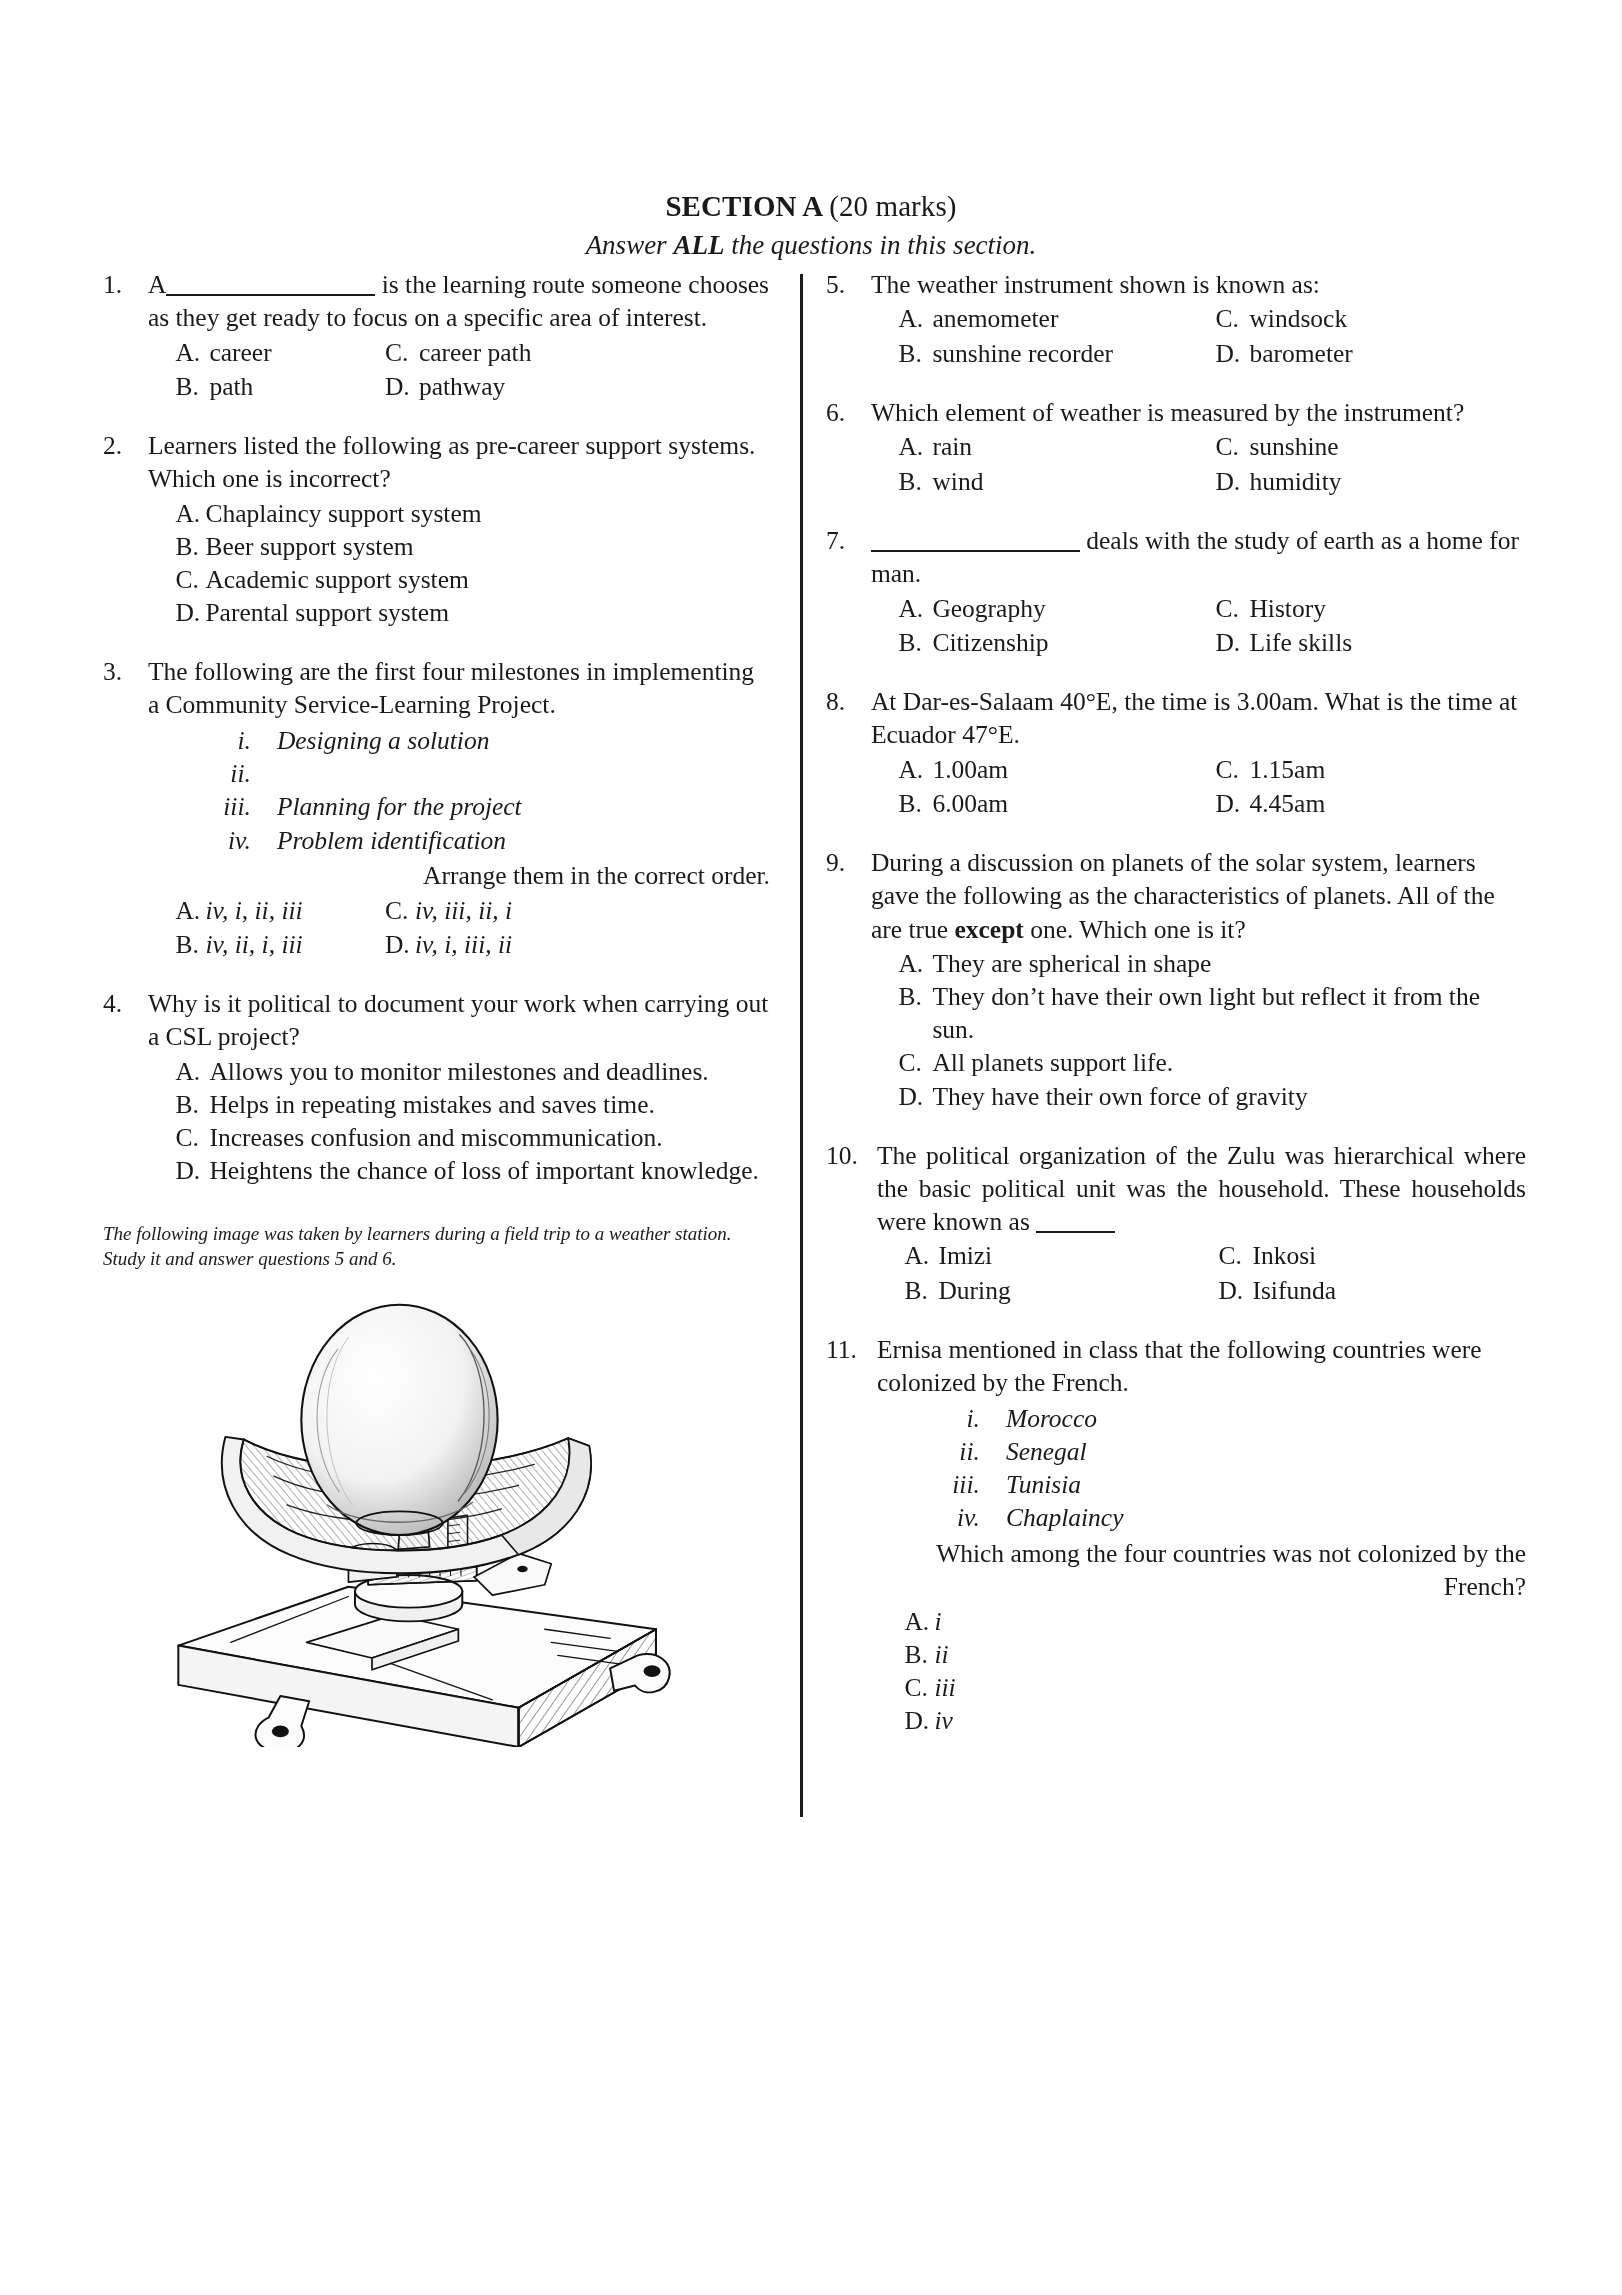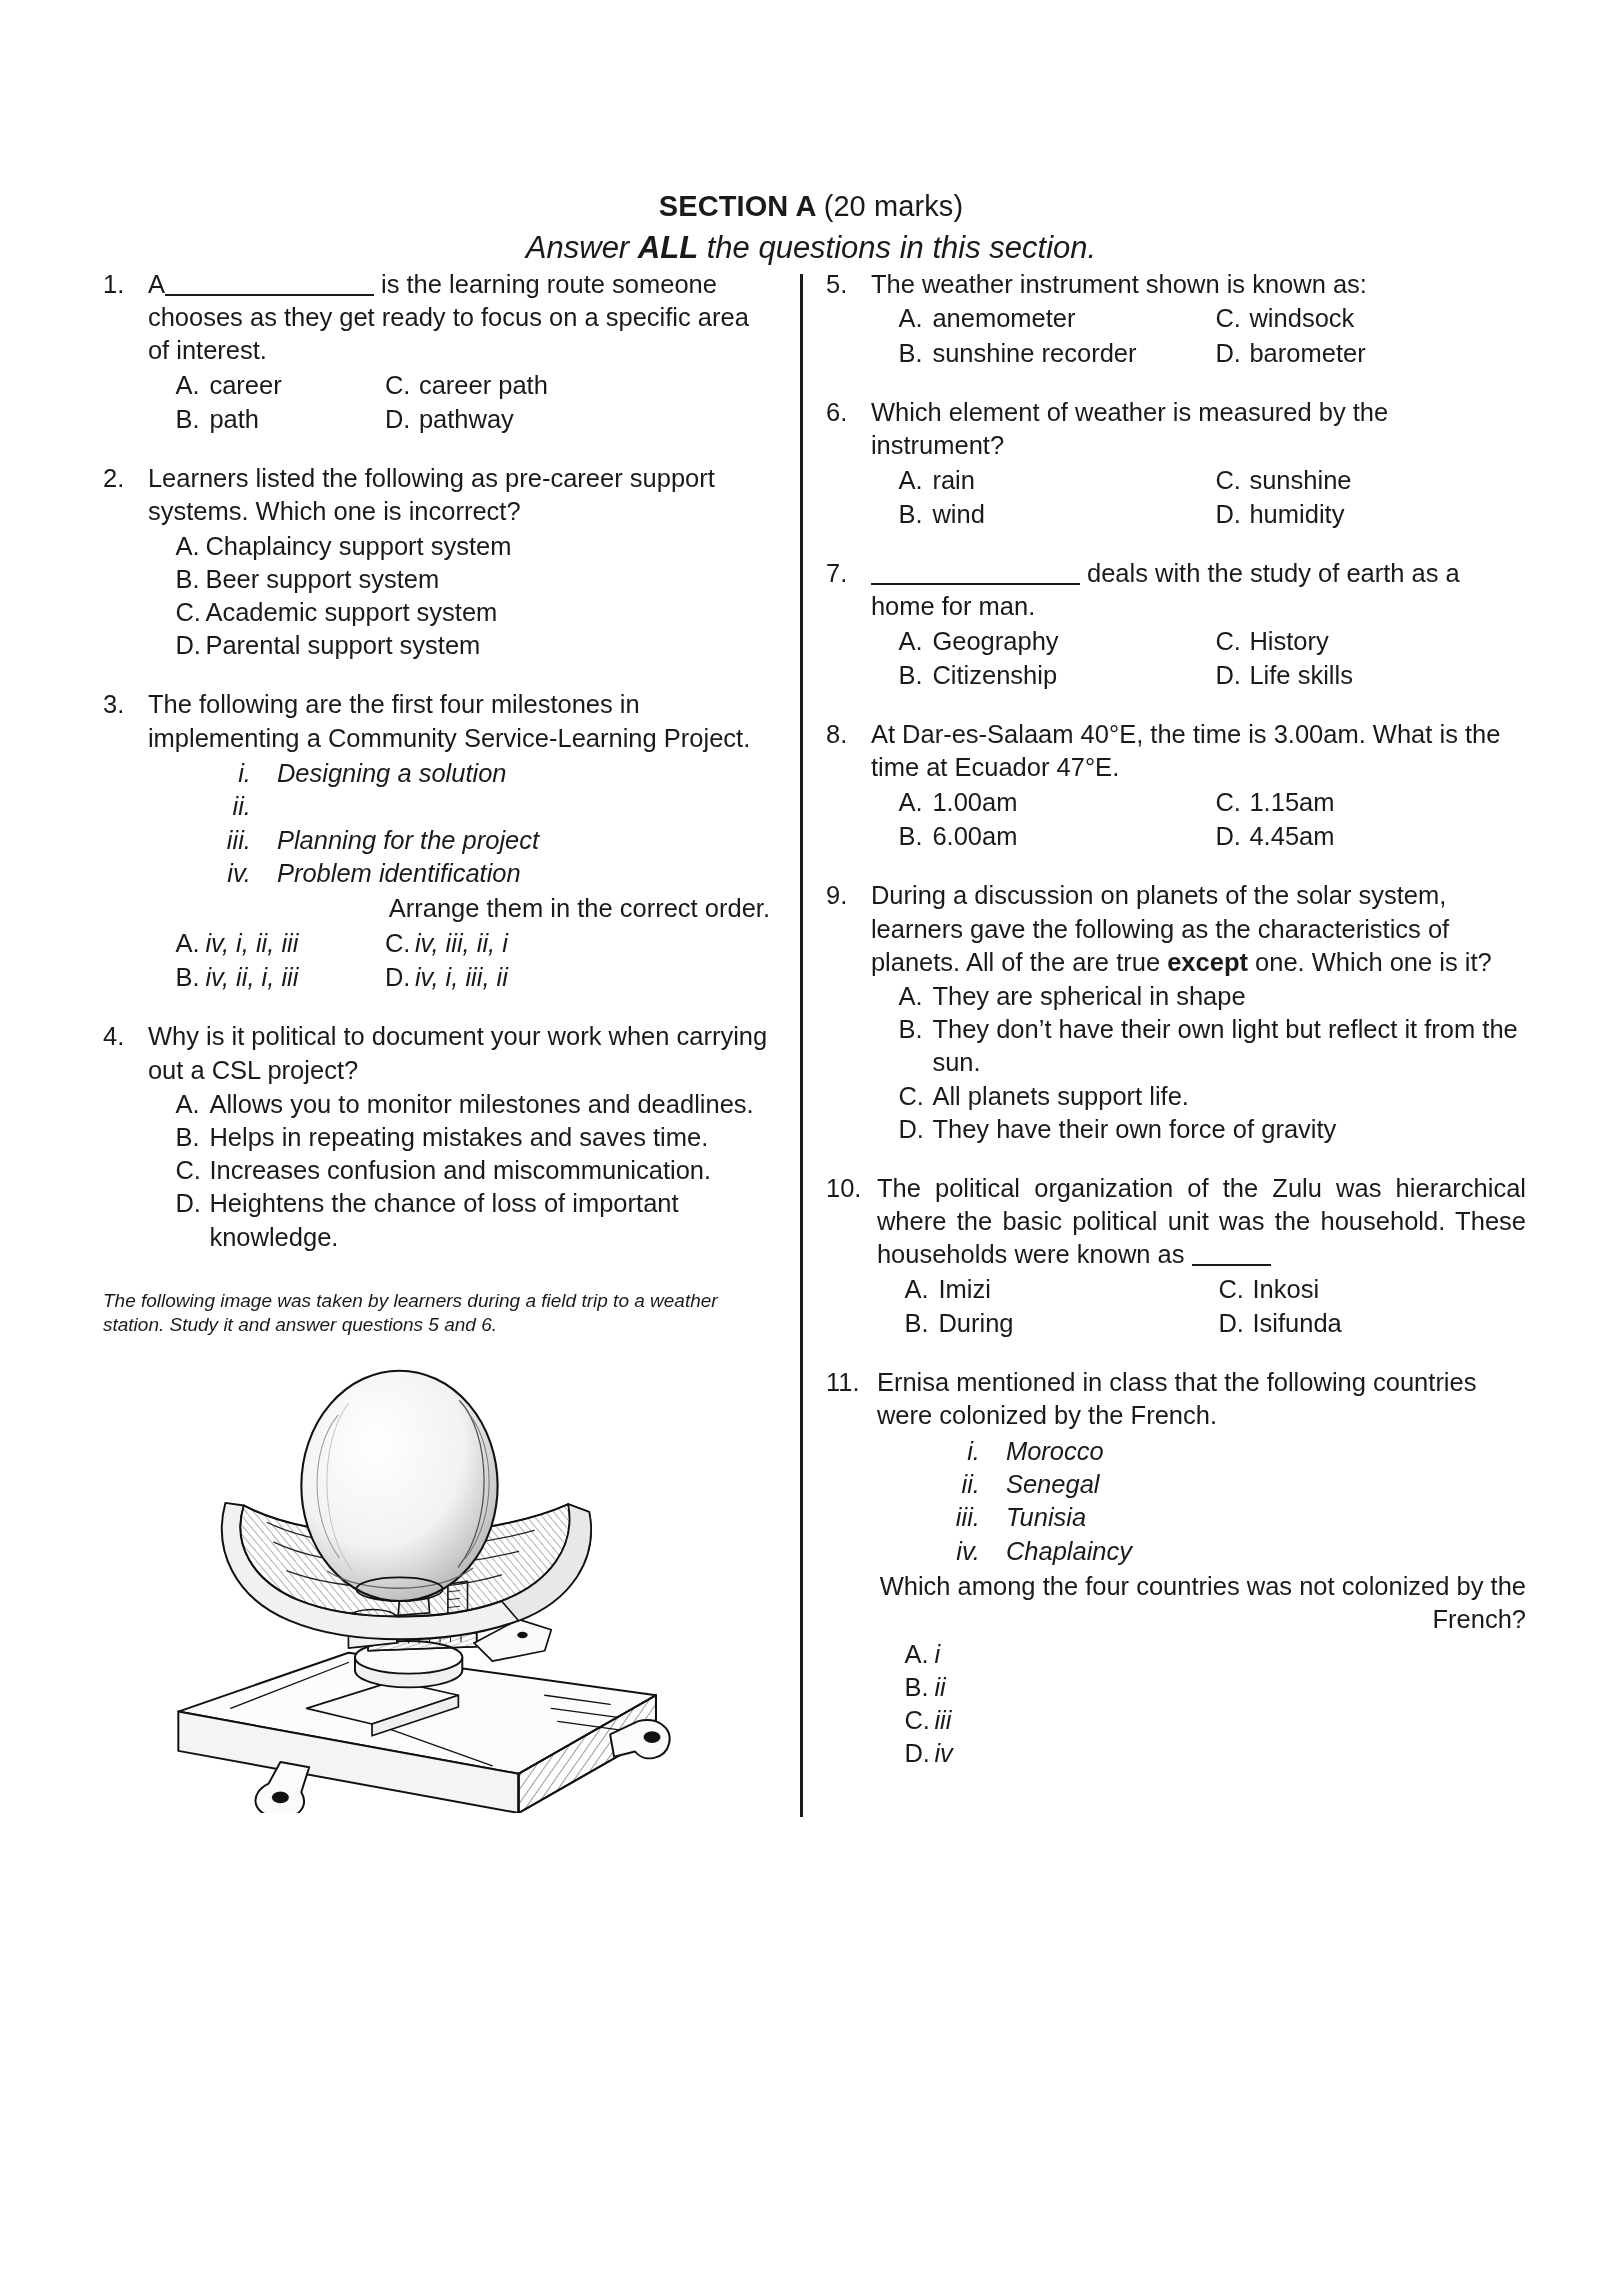--- a/index.html
+++ b/index.html
@@ -6,21 +6,21 @@
   html, body {
     margin: 0;
     padding: 0;
     background: #ffffff;
   }
   .page {
     position: relative;
     width: 1622px;
     height: 1817px;
     background: #ffffff;
-    font-family: Liberation Sans, sans-serif;
+    font-family: Liberation Serif, serif;
     color: #1a1a1a;
     box-sizing: border-box;
     overflow: hidden;
   }
 
   
   .header {
     position: absolute;
     top: 190px;
     left: 0;
@@ -31,21 +31,21 @@
     font-size: 29px;
     font-weight: bold;
     letter-spacing: 0.1px;
     line-height: 1.15;
     margin: 0;
   }
   .section-title .marks {
     font-weight: normal;
   }
   .section-subtitle {
-    font-size: 31px;
+    font-size: 27px;
     font-style: italic;
     line-height: 1.15;
     margin: 6.5px 0 0 0;
   }
   .section-subtitle b {
     font-weight: bold;
     font-style: italic;
   }
 
   

